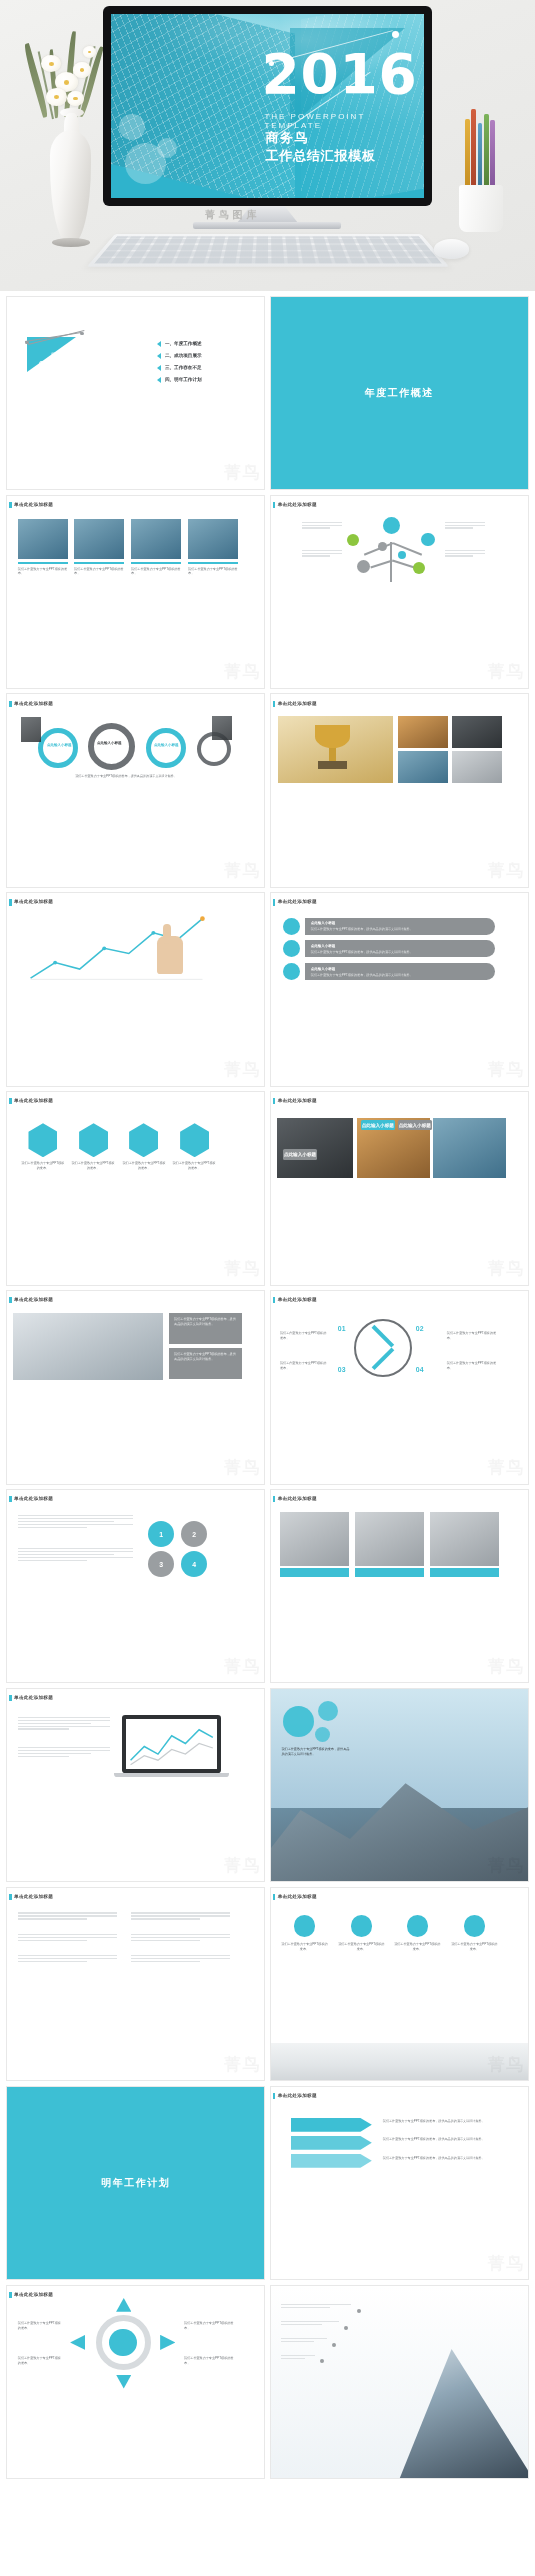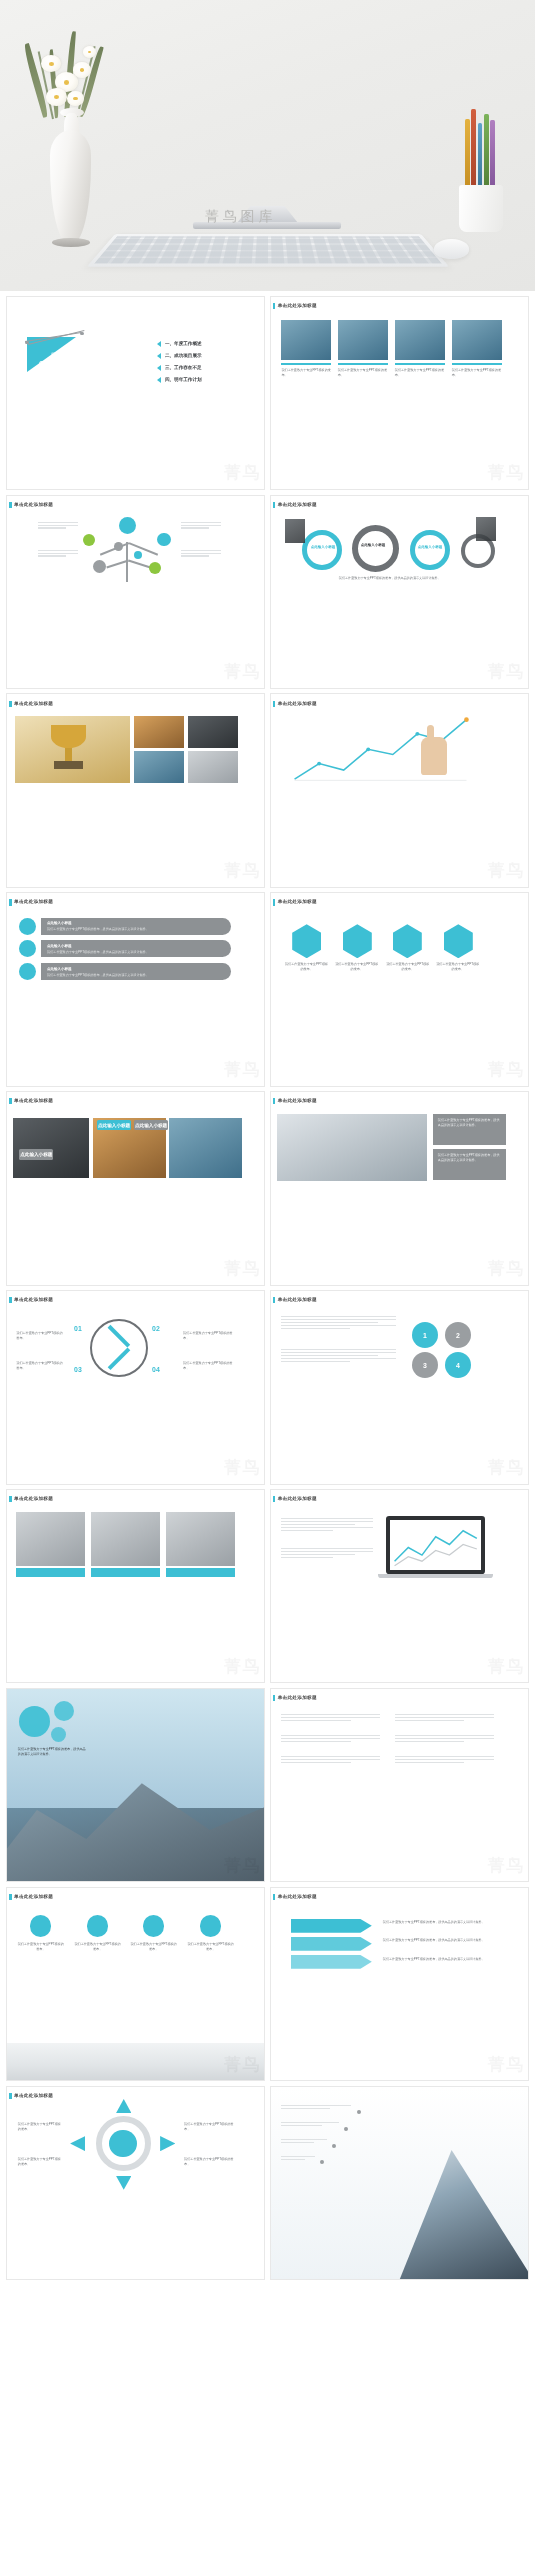--- a/index.html
+++ b/index.html
@@ -128,21 +128,21 @@
     position: absolute; left: 134px; top: 200px; width: 61px; height: 17px;
     background: linear-gradient(180deg,#e9eaec,#c9ccd1);
     clip-path: polygon(22% 0, 78% 0, 100% 100%, 0% 100%);
   }
   .mon-stand-base {
     position: absolute; left: 90px; top: 216px; width: 148px; height: 6.9px;
     background: linear-gradient(180deg,#dfe1e4,#b9bcc1); border-radius: 2.3px;
   }
   .hero-wm {
     position: absolute; left: 205px; top: 208px;
-    font-size: 14px; letter-spacing: 3.8px; color: #b9b9b7; font-weight: 400;
+    font-size: 10px; letter-spacing: 3.8px; color: #b9b9b7; font-weight: 700;
   }
   .keyboard {
     position: absolute; left: 115px; top: 234px; width: 306px; height: 47px;
     background: linear-gradient(180deg,#f4f5f6,#e7e9eb);
     transform: perspective(245px) rotateX(54deg);
     transform-origin: top center; border-radius: 3.1px;
     box-shadow: 0 1.5px 7.6px rgba(0,0,0,.05);
   }
   .keyboard::before {
     content: ""; position: absolute; inset: 3.8px;
@@ -262,20 +262,40 @@
     <div class="bloom" style="left:38px;top:76px;width:17px;height:14.5px">
         <i></i>
       </div>
     <div class="vase-lip"></div>
       <div class="vase-neck"></div>
     <div class="vase-body"></div>
       <div class="vase-foot"></div>
   </div>
 
   <div class="hero-monitor">
+    <div class="mon-bezel">
+      <div class="mon-screen">
+        <div class="sky"></div>
+        <div class="tower"></div>
+        <div class="tower2"></div>
+        <div class="tri"></div>
+        <div class="bub" style="left:13.8px;bottom:13.8px;width:41px;height:41px"></div>
+        <div class="bub" style="left:46px;bottom:40px;width:20px;height:20px"></div>
+        <div class="bub" style="left:7.6px;bottom:58px;width:26px;height:26px"></div>
+        <div class="dot" style="right:24.5px;top:17px"></div>
+        <div class="dot" style="left:158px;top:47px;width:4.6px;height:4.6px"></div>
+        <div class="dotline" style="left:159px;top:49px;width:127px;transform:rotate(-15deg)"></div>
+        <div class="dotline" style="left:164px;top:122px;width:115px;transform:rotate(-34deg)"></div>
+
+        <div class="year">2016</div>
+        <div class="tagline">THE POWERPOINT TEMPLATE</div>
+        <div class="cn1">商务鸟</div>
+        <div class="cn2">工作总结汇报模板</div>
+      </div>
+    </div>
     <div class="mon-stand-neck"></div>
     <div class="mon-stand-base"></div>
   </div>
 
   <div class="hero-wm">菁鸟图库</div>
   <div class="keyboard"></div>
   <div class="mouse"></div>
 
   <div class="pencils">
     <div class="pencil" style="left:12.2px;height:70px;background:linear-gradient(180deg,#e4b23f,#c68f22)"></div>
@@ -312,20 +332,23 @@
         <span style="font-size:4.6px;font-weight:700;color:#3a3d40">三、工作存在不足</span>
       </div>
       <div style="display:flex;align-items:center;gap:3.8px">
         <span style="width:0;height:0;border-top:3.1px solid transparent;border-bottom:3.1px solid transparent;border-right:4.6px solid #3dbfd4"></span>
         <span style="font-size:4.6px;font-weight:700;color:#3a3d40">四、明年工作计划</span>
       </div>
     </div>
     <div class="wm">菁鸟</div>
   </div>
 
+  <div class="slide">
+    <div class="band">年度工作概述</div>
+  </div>
 
   <div class="slide">
     <div class="s-title">单击此处添加标题</div>
     <div class="photo ph-blue" style="left:10.7px;top:23px;width:50px;height:40px"></div>
     <div class="photo ph-blue" style="left:67px;top:23px;width:50px;height:40px"></div>
     <div class="photo ph-blue" style="left:124px;top:23px;width:50px;height:40px"></div>
     <div class="photo ph-blue" style="left:181px;top:23px;width:50px;height:40px"></div>
     <div class="bar" style="left:10.7px;top:66px;width:50px;height:2.3px"></div>
     <div class="bar" style="left:67px;top:66px;width:50px;height:2.3px"></div>
     <div class="bar" style="left:124px;top:66px;width:50px;height:2.3px"></div>
@@ -610,20 +633,23 @@
     <div class="circ cyn-c" style="left:80px;top:27.5px;width:21.4px;height:21.4px"></div>
     <div class="circ cyn-c" style="left:136px;top:27.5px;width:21.4px;height:21.4px"></div>
     <div class="circ cyn-c" style="left:193px;top:27.5px;width:21.4px;height:21.4px"></div>
     <div class="txt" style="left:9.2px;top:54px;width:49px;text-align:center">我们工作室致力于专业PPT模板的发布。</div>
     <div class="txt" style="left:66px;top:54px;width:49px;text-align:center">我们工作室致力于专业PPT模板的发布。</div>
     <div class="txt" style="left:122px;top:54px;width:49px;text-align:center">我们工作室致力于专业PPT模板的发布。</div>
     <div class="txt" style="left:179px;top:54px;width:49px;text-align:center">我们工作室致力于专业PPT模板的发布。</div>
     <div class="wm">菁鸟</div>
   </div>
 
+  <div class="slide">
+    <div class="band">明年工作计划</div>
+  </div>
 
   <div class="slide">
     <div class="s-title">单击此处添加标题</div>
     <div style="position:absolute;left:20px;top:31px;width:81px;height:13.8px;background:#3dbfd4;clip-path:polygon(0 0,86% 0,100% 50%,86% 100%,0 100%)"></div>
     <div style="position:absolute;left:20px;top:49px;width:81px;height:13.8px;background:#3dbfd4;clip-path:polygon(0 0,86% 0,100% 50%,86% 100%,0 100%);opacity:.82"></div>
     <div style="position:absolute;left:20px;top:67px;width:81px;height:13.8px;background:#3dbfd4;clip-path:polygon(0 0,86% 0,100% 50%,86% 100%,0 100%);opacity:.64"></div>
     <div class="txt" style="left:112px;top:32px;width:115px">我们工作室致力于专业PPT模板的发布，提供高品质的演示文稿设计服务。</div>
     <div class="txt" style="left:112px;top:50px;width:115px">我们工作室致力于专业PPT模板的发布，提供高品质的演示文稿设计服务。</div>
     <div class="txt" style="left:112px;top:69px;width:115px">我们工作室致力于专业PPT模板的发布，提供高品质的演示文稿设计服务。</div>
     <div class="wm">菁鸟</div>

